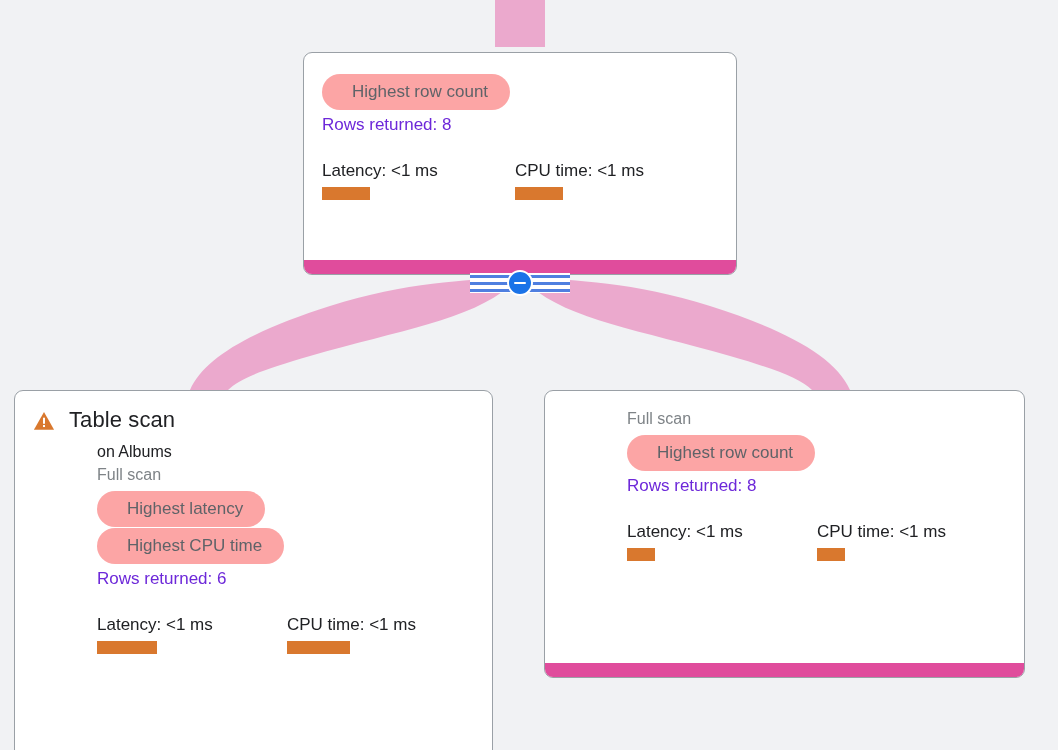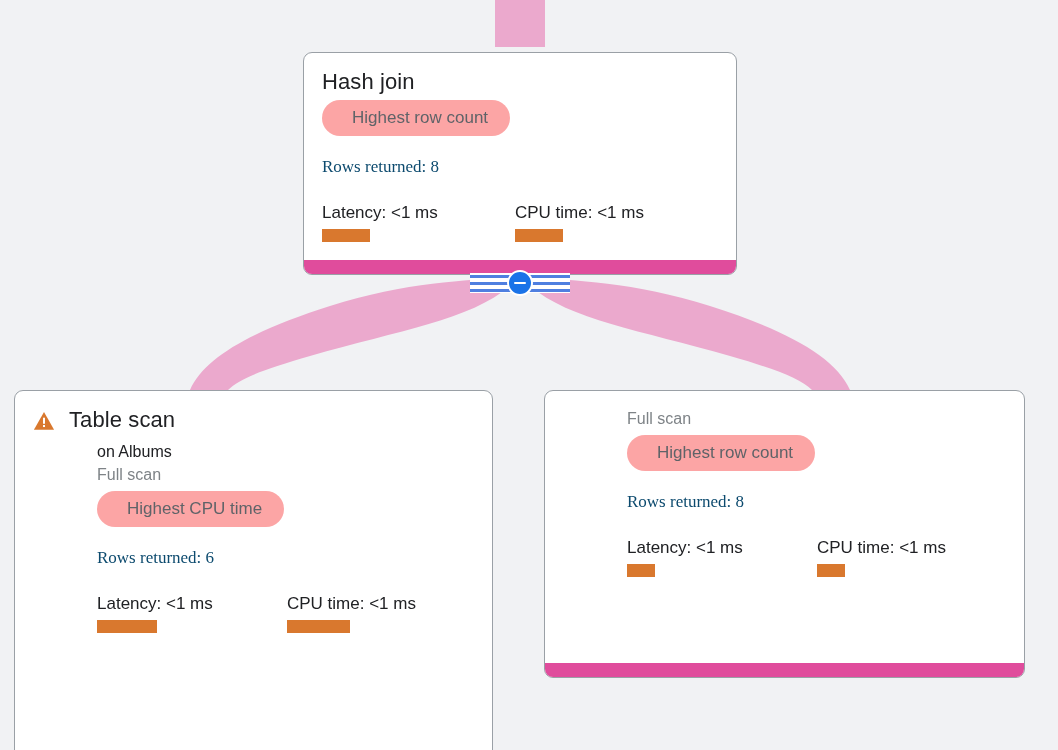--- a/index.html
+++ b/index.html
@@ -95,23 +95,22 @@
     line-height: 20px;
     border-radius: 18px;
     padding: 8px 22px 8px 30px;
     margin-bottom: 1px;
     width: fit-content;
   }
 
   .rows-returned {
     font-size: 17px;
     line-height: 22px;
-    color: #0c4a6e;
-    margin-top: 20px;
-    font-family: Liberation Serif, serif;
+    color: #6d28d9;
+    margin-top: 4px;
   }
 
   .metrics {
     display: flex;
     margin-top: 24px;
   }
   .metric {
     box-sizing: border-box;
   }
   .metric-label {
@@ -188,23 +187,20 @@
 
   <div class="toggle-rails" style="left:470px; top:273px; width:100px; height:20px;">
     <div class="rail-bg" style="left:0; top:0; width:100px; height:20px;"></div>
     <div class="rail" style="left:0; top:2px; width:100px;"></div>
     <div class="rail" style="left:0; top:9px; width:100px;"></div>
     <div class="rail" style="left:0; top:16px; width:100px;"></div>
   </div>
 
   <div class="node" style="left:303px; top:52px; width:434px; height:223px;">
     <div class="node-body">
-      <div class="node-head">
-        <div class="node-title">Hash join</div>
-      </div>
       <div class="chips">
         <span class="chip">Highest row count</span>
       </div>
       <div class="rows-returned">Rows returned: 8</div>
       <div class="metrics">
         <div class="metric" style="width:193px;">
           <div class="metric-label">Latency: &lt;1 ms</div>
           <div class="metric-bar" style="width:48px;"></div>
         </div>
         <div class="metric">
@@ -227,20 +223,21 @@
           <path d="M12 2.2 L23 21.6 L1 21.6 Z" fill="#d9782e"></path>
           <rect x="10.9" y="8.4" width="2.2" height="6.6" fill="#ffffff"></rect>
           <rect x="10.9" y="16.4" width="2.2" height="2.2" fill="#ffffff"></rect>
         </svg>
         <div class="node-title">Table scan</div>
       </div>
       <div style="padding-left:64px;">
         <div class="node-subtitle">on Albums</div>
         <div class="node-subtitle2">Full scan</div>
         <div class="chips">
+          <span class="chip">Highest latency</span>
           <span class="chip">Highest CPU time</span>
         </div>
         <div class="rows-returned">Rows returned: 6</div>
         <div class="metrics">
           <div class="metric" style="width:190px;">
             <div class="metric-label">Latency: &lt;1 ms</div>
             <div class="metric-bar" style="width:60px;"></div>
           </div>
           <div class="metric">
             <div class="metric-label">CPU time: &lt;1 ms</div>

